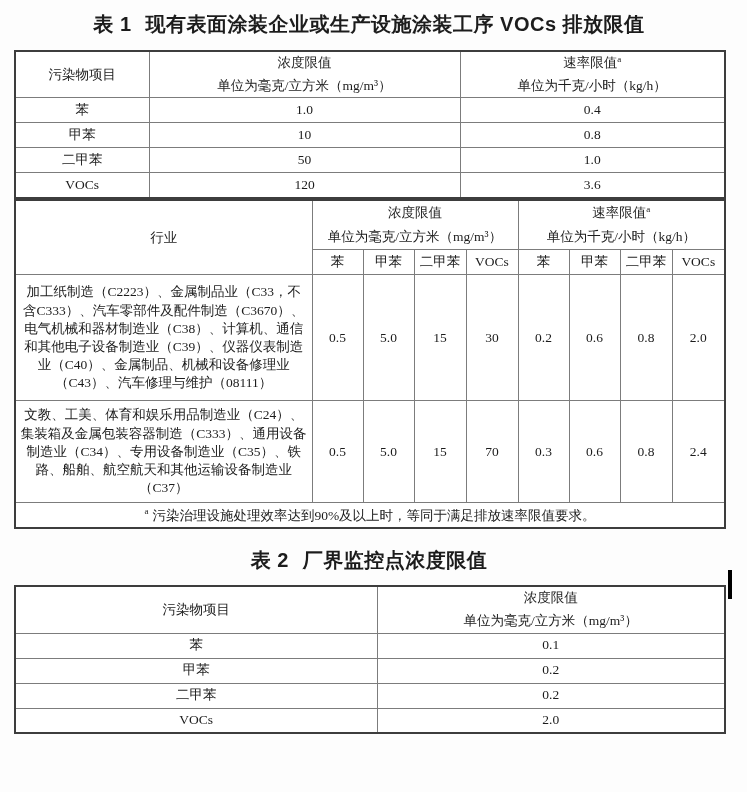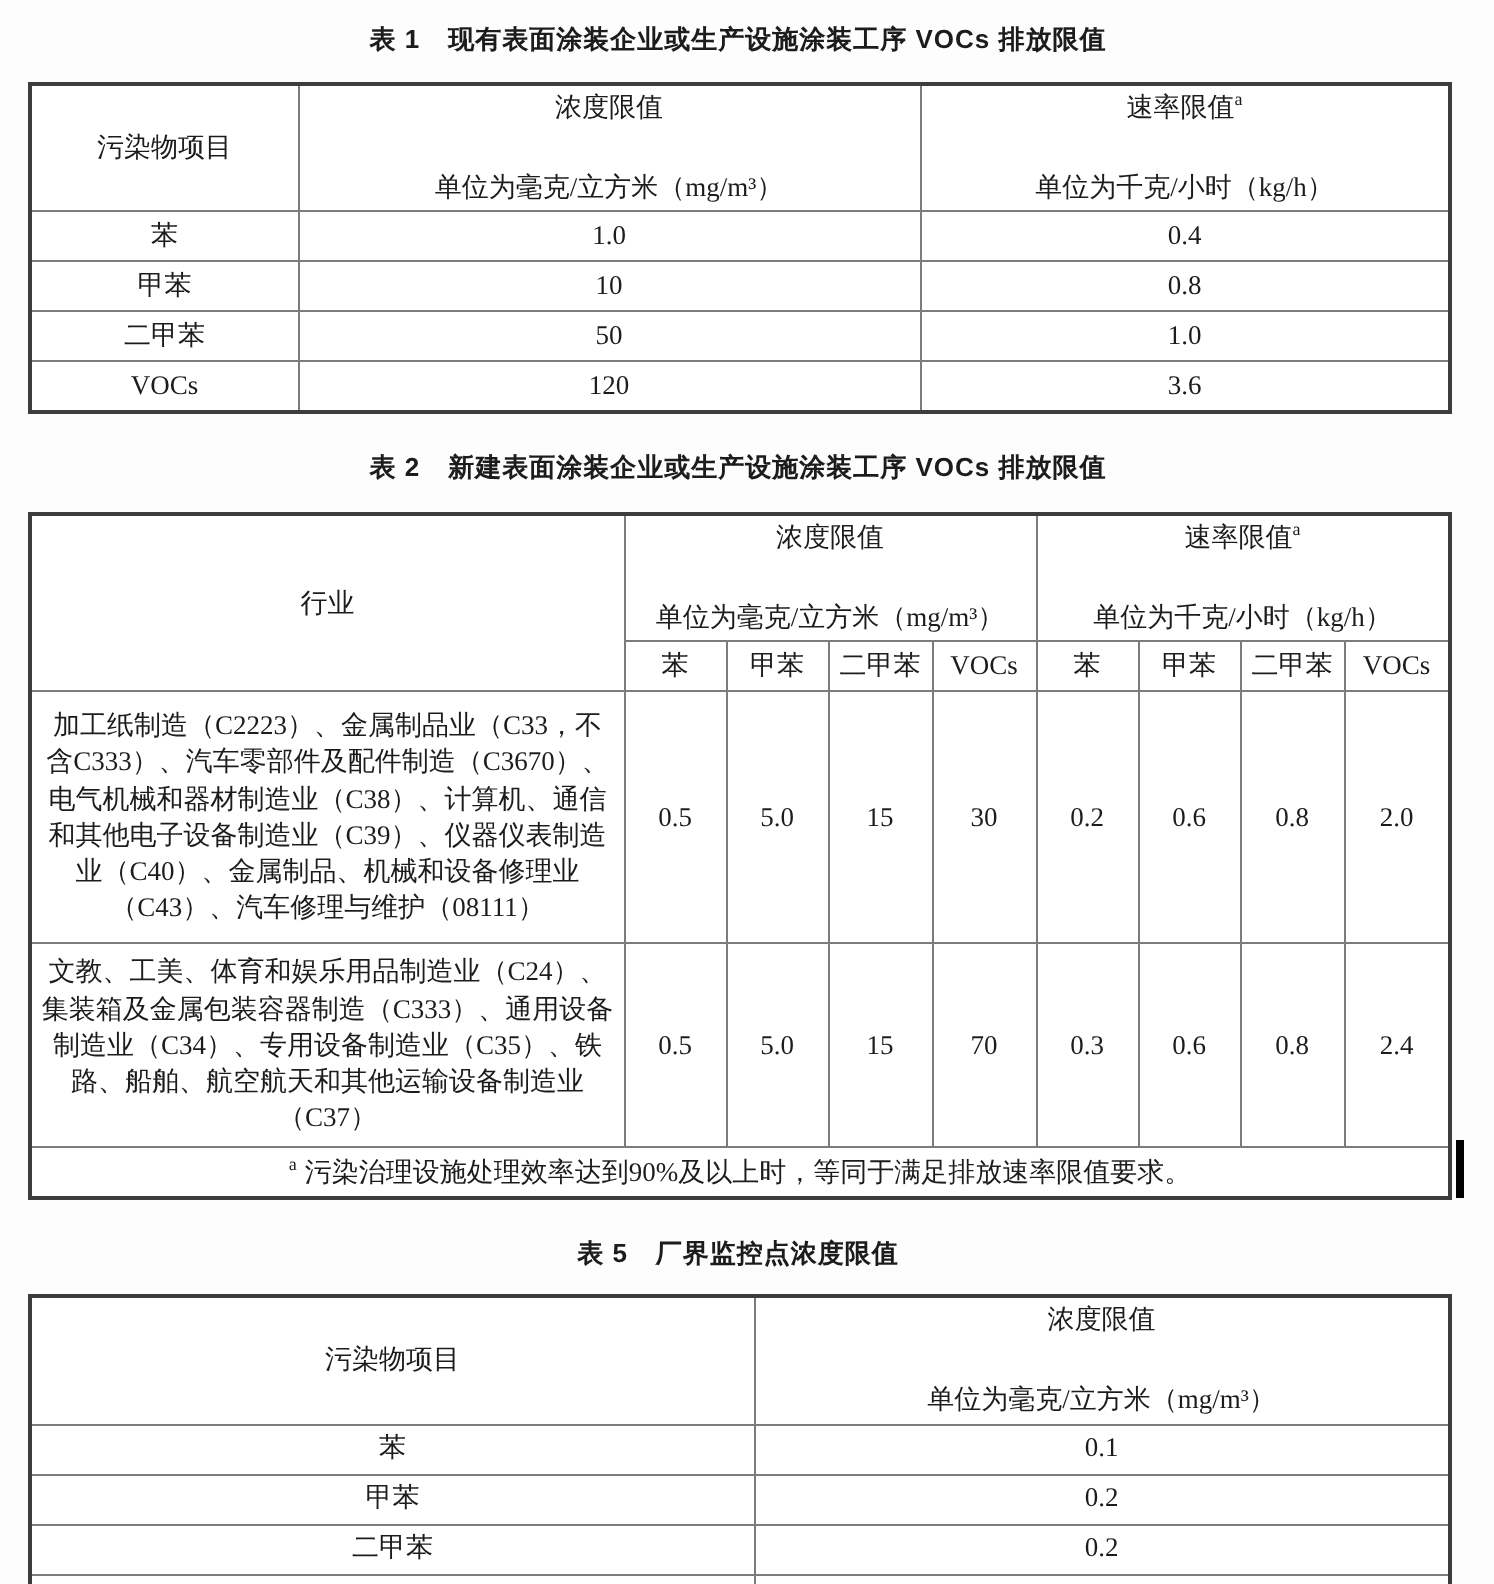--- a/index.html
+++ b/index.html
@@ -13,21 +13,21 @@
   .page {
     position: relative;
     width: 747px;
     height: 792px;
     padding: 6px 23px 0 14px;
   }
   .tbl-title {
     text-align: center;
     font-family: "Liberation Sans", "DejaVu Sans", sans-serif;
     font-weight: bold;
-    font-size: 13px;
+    font-size: 20px;
     letter-spacing: 0.5px;
   }
   .tbl-title .tno { margin-right: 14px; }
   .mt1 { margin: 5px 0 12px 0; }
   .mt2 { margin: 18px 0 13px 0; }
   .mt3 { margin: 18px 0 11px 0; }
 
   table.doc-table {
     width: 710px;
     table-layout: fixed;
@@ -38,21 +38,21 @@
   table.doc-table td {
     border: 1px solid #7c7c7c;
     text-align: center;
     vertical-align: middle;
     font-size: 13.5px;
     padding: 2px 4px;
     line-height: 1.35;
   }
   tr.hdr-row { height: 46px; }
   tr.data-row { height: 25px; }
-  .cell-unit { margin-top: 22px; }
+  .cell-unit { margin-top: 5px; }
   sup.s { font-size: 9px; vertical-align: super; line-height: 0; }
 
   
   tr.group-row { height: 50px; }
   tr.sub-row { height: 25px; }
   tr.ind-row1 { height: 126px; margin-left: 32px; }
   tr.ind-row2 { height: 102px; }
   td.industry-cell {
     text-align: justify;
     text-justify: inter-ideograph;
@@ -119,23 +119,20 @@
         <td>1.0</td>
       </tr>
       <tr class="data-row">
         <td>VOCs</td>
         <td>120</td>
         <td>3.6</td>
       </tr>
     </tbody>
   </table>
 
-  <div class="tbl-title mt2">
-    <span class="tno">表 2</span><span>新建表面涂装企业或生产设施涂装工序 VOCs 排放限值</span>
-  </div>
 
   <table class="doc-table">
     <colgroup>
       <col style="width:297px">
       <col style="width:51px">
         <col style="width:51px">
         <col style="width:52px">
         <col style="width:52px">
       <col style="width:51px">
         <col style="width:51px">
@@ -188,21 +185,21 @@
       </tr>
       <tr class="fn-row">
         <td class="footnote-cell" colspan="9">
           <span class="fn-sup">a</span><span>污染治理设施处理效率达到90%及以上时，等同于满足排放速率限值要求。</span>
         </td>
       </tr>
     </tbody>
   </table>
 
   <div class="tbl-title mt3">
-    <span class="tno">表 5</span><span>厂界监控点浓度限值</span>
+    <span class="tno">表 2</span><span>厂界监控点浓度限值</span>
   </div>
 
   <table class="doc-table">
     <colgroup>
       <col style="width:362px">
         <col style="width:348px">
     </colgroup>
     <tbody>
       <tr class="hdr-row">
         <td>污染物项目</td>

